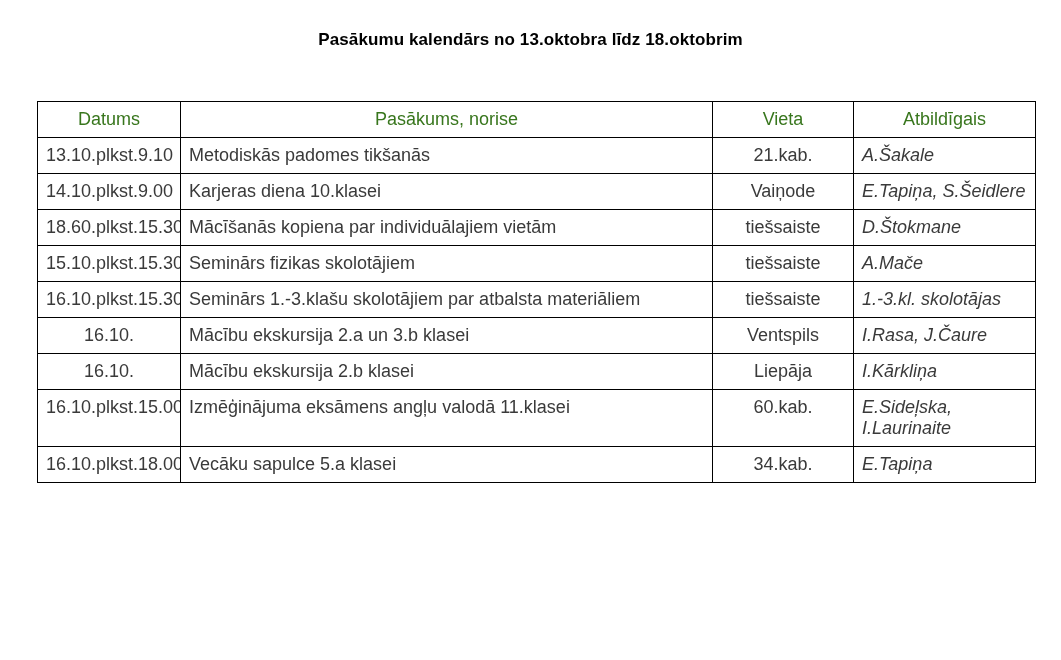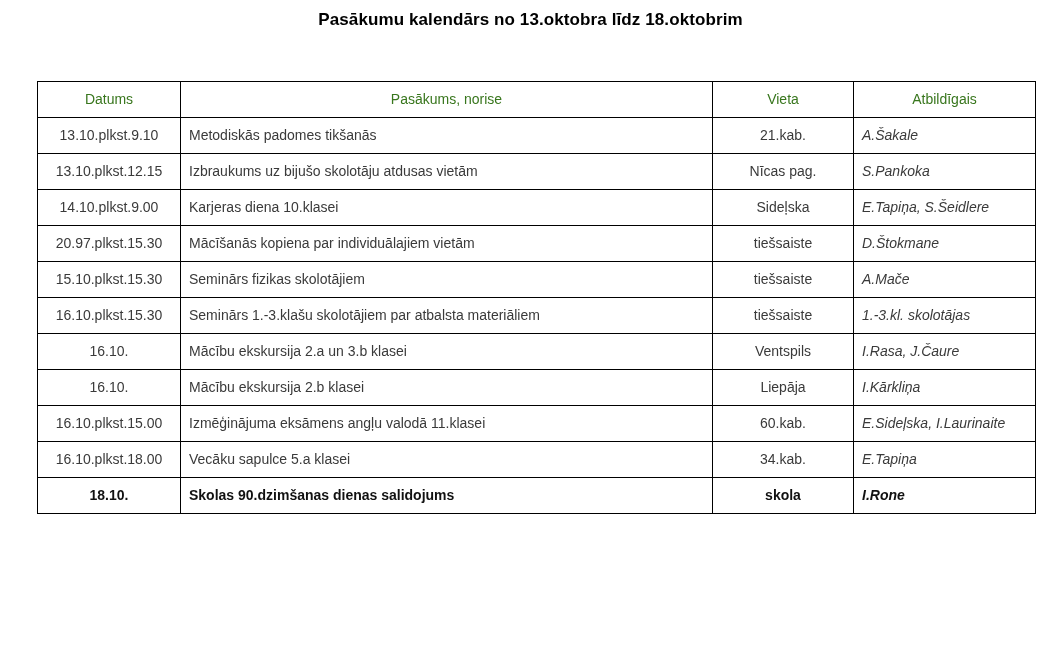--- a/index.html
+++ b/index.html
@@ -13,39 +13,39 @@
   html, body {
     margin: 0;
     padding: 0;
     width: 1061px;
     height: 660px;
     background: var(--bg);
     font-family: "Liberation Sans", sans-serif;
     overflow: hidden;
   }
   .page-title {
-    margin: 10px 0 0 0;
+    margin: 30px 0 0 0;
     text-align: center;
     font-size: 17px;
     font-weight: bold;
     color: var(--title-text);
     letter-spacing: 0.1px;
   }
   table.events-table {
     border-collapse: collapse;
     table-layout: fixed;
     width: 998px;
     margin: 51px 0 0 37px;
   }
   .events-table th,
   .events-table td {
     border: 1px solid var(--border);
     padding: 7px 8px;
     vertical-align: top;
-    font-size: 14px;
+    font-size: 18px;
     line-height: 21px;
     color: var(--body-text);
     overflow: hidden;
   }
   .events-table thead tr { height: 35px; }
   .events-table tbody tr { height: 36px; }
   .events-table th {
     color: var(--header-green);
     font-weight: normal;
     text-align: center;
@@ -77,33 +77,27 @@
     </tr>
   </thead>
   <tbody>
       <tr>
         <td class="cell-datums">13.10.plkst.9.10</td>
         <td class="cell-pasakums">Metodiskās padomes tikšanās</td>
         <td class="cell-vieta">21.kab.</td>
         <td class="cell-atbildigais">A.Šakale</td>
       </tr>
       <tr>
-        <td class="cell-datums">13.10.plkst.12.15</td>
-        <td class="cell-pasakums">Izbraukums uz bijušo skolotāju atdusas vietām</td>
-        <td class="cell-vieta">Nīcas pag.</td>
-        <td class="cell-atbildigais">S.Pankoka</td>
-      </tr>
-      <tr>
         <td class="cell-datums">14.10.plkst.9.00</td>
         <td class="cell-pasakums">Karjeras diena 10.klasei</td>
-        <td class="cell-vieta">Sideļska</td>
+        <td class="cell-vieta">Vaiņode</td>
         <td class="cell-atbildigais">E.Tapiņa, S.Šeidlere</td>
       </tr>
       <tr>
-        <td class="cell-datums">20.97.plkst.15.30</td>
+        <td class="cell-datums">18.60.plkst.15.30</td>
         <td class="cell-pasakums">Mācīšanās kopiena par individuālajiem vietām</td>
         <td class="cell-vieta">tiešsaiste</td>
         <td class="cell-atbildigais">D.Štokmane</td>
       </tr>
       <tr>
         <td class="cell-datums">15.10.plkst.15.30</td>
         <td class="cell-pasakums">Seminārs fizikas skolotājiem</td>
         <td class="cell-vieta">tiešsaiste</td>
         <td class="cell-atbildigais">A.Mače</td>
       </tr>
@@ -130,20 +124,14 @@
         <td class="cell-pasakums">Izmēģinājuma eksāmens angļu valodā 11.klasei</td>
         <td class="cell-vieta">60.kab.</td>
         <td class="cell-atbildigais">E.Sideļska, I.Laurinaite</td>
       </tr>
       <tr>
         <td class="cell-datums">16.10.plkst.18.00</td>
         <td class="cell-pasakums">Vecāku sapulce 5.a klasei</td>
         <td class="cell-vieta">34.kab.</td>
         <td class="cell-atbildigais">E.Tapiņa</td>
       </tr>
-      <tr class="bold-row">
-        <td class="cell-datums">18.10.</td>
-        <td class="cell-pasakums">Skolas 90.dzimšanas dienas salidojums</td>
-        <td class="cell-vieta">skola</td>
-        <td class="cell-atbildigais">I.Rone</td>
-      </tr>
     </tbody>
 </table>
 
 </body></html>

